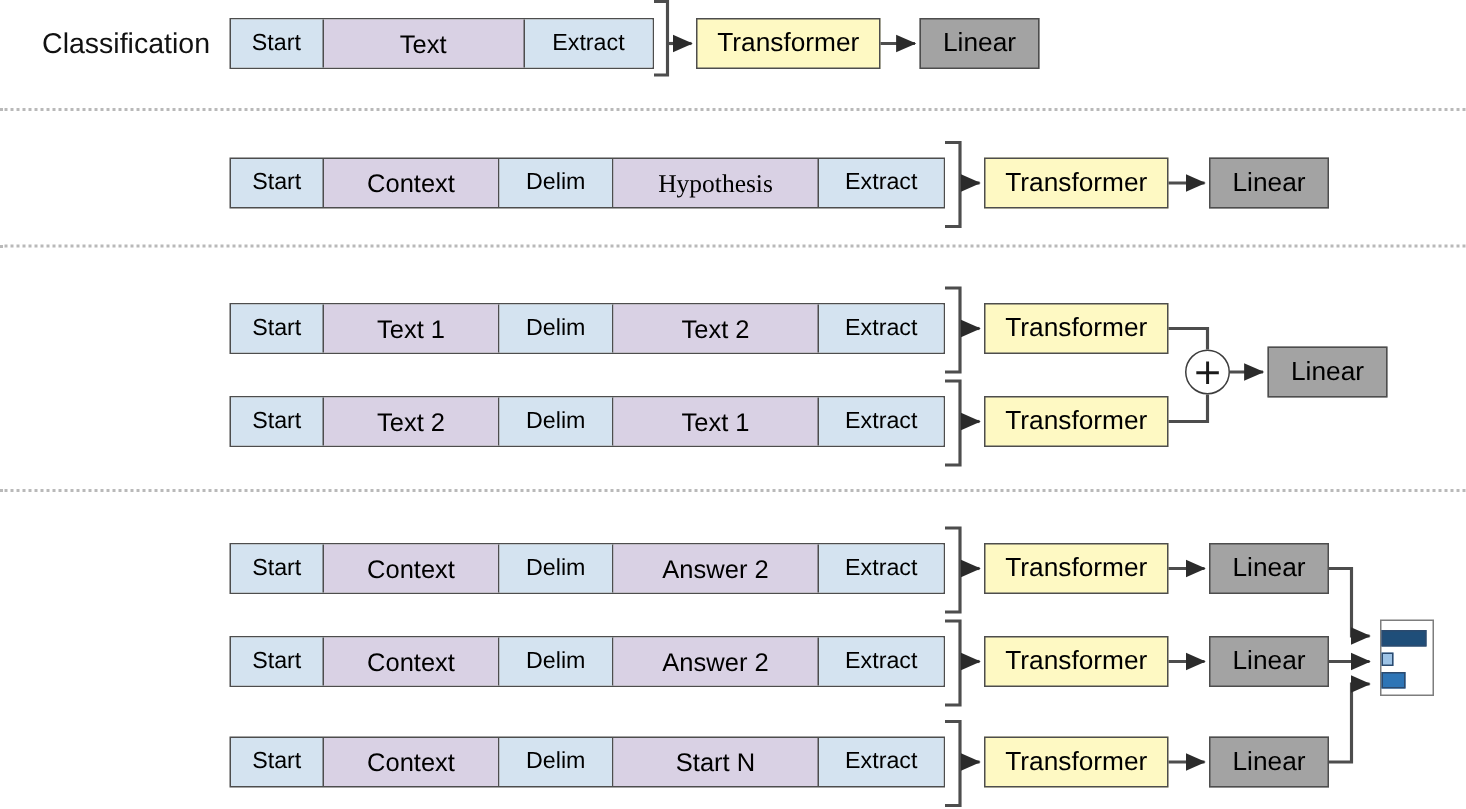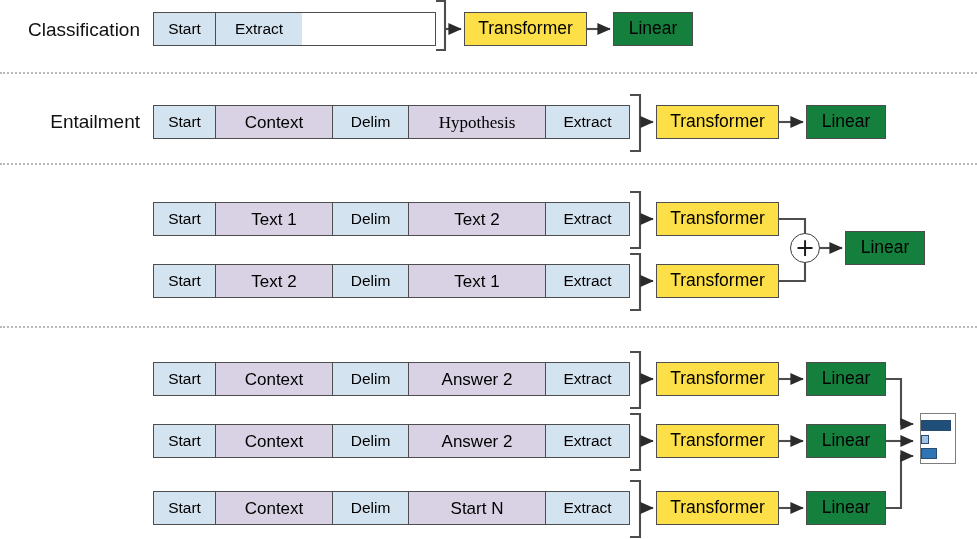--- a/index.html
+++ b/index.html
@@ -61,22 +61,22 @@
     box-sizing: border-box;
     border: 1.6px solid #4d4d4d;
     display: flex;
     align-items: center;
     justify-content: center;
     font-size: 17.5px;
     line-height: 1;
     white-space: nowrap;
     height: 34px;
   }
-  .nodebox.green  { background: #fde047; }
-  .nodebox.orange { background: #15803d; }
+  .nodebox.green  { background: #fef9c3; }
+  .nodebox.orange { background: #a3a3a3; }
 
   svg.wires {
     position: absolute;
     left: 0; top: 0;
     width: 977px; height: 539px;
     overflow: visible;
     pointer-events: none;
   }
   .plusnode {
     position: absolute;
@@ -111,27 +111,27 @@
 <div id="stage">
 
   <div class="sep" style="top:72px;"></div>
   <div class="sep" style="top:163px;"></div>
   <div class="sep" style="top:326px;"></div>
 
   <div class="row-label" style="left:22px; top:20px; width:118px;">Classification</div>
 
   <div class="seq" style="left:153px; top:12px; width:283px;">
     <div class="cell blue" style="width:62px;">Start</div>
+    <div class="cell purple" style="width:135px;">Text</div>
     <div class="cell blue" style="width:86px;">Extract</div>
   </div>
 
   <div class="nodebox green" style="left:464px; top:12px; width:123px;">Transformer</div>
   <div class="nodebox orange" style="left:613px; top:12px; width:80px;">Linear</div>
 
-  <div class="row-label" style="left:22px; top:112px; width:118px;">Entailment</div>
 
   <div class="seq" style="left:153px; top:105px; width:477px;">
     <div class="cell blue" style="width:62px;">Start</div>
     <div class="cell purple" style="width:117px;">Context</div>
     <div class="cell blue" style="width:76px;">Delim</div>
     <div class="cell purple" style="width:137px;font-family:Liberation Serif, serif;">Hypothesis</div>
     <div class="cell blue" style="width:83px;">Extract</div>
   </div>
 
   <div class="nodebox green" style="left:656px; top:105px; width:123px;">Transformer</div>

